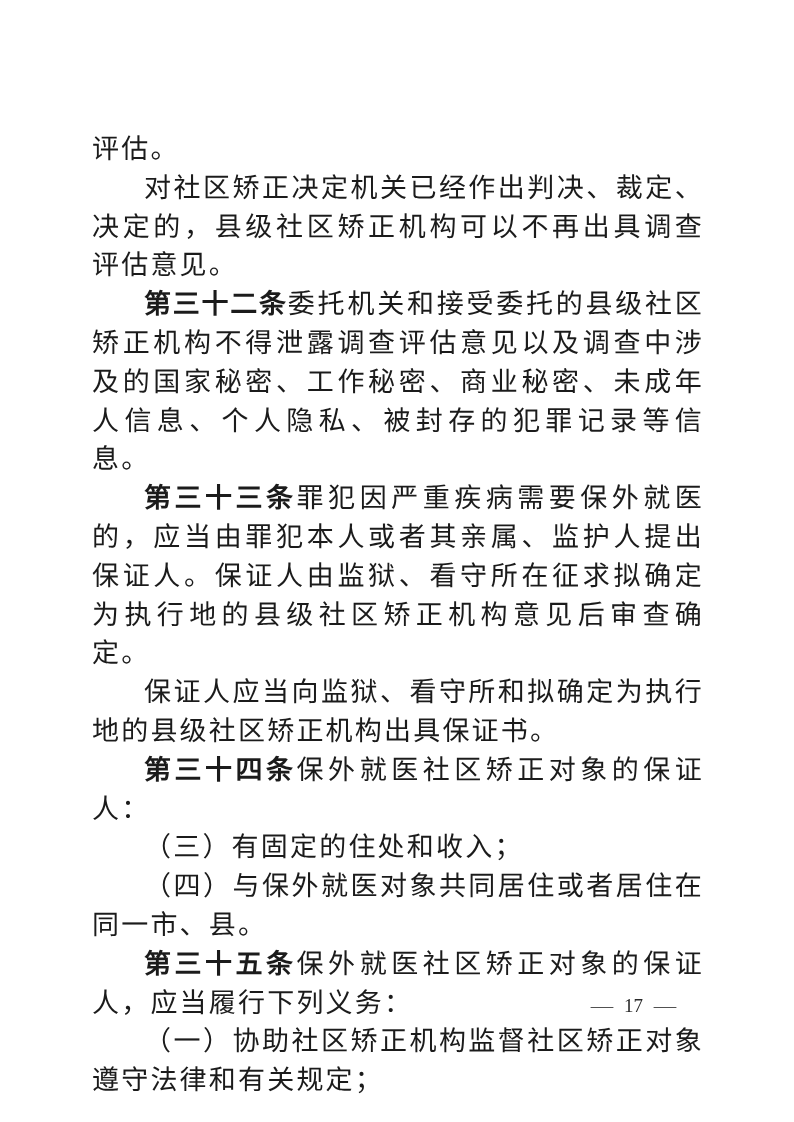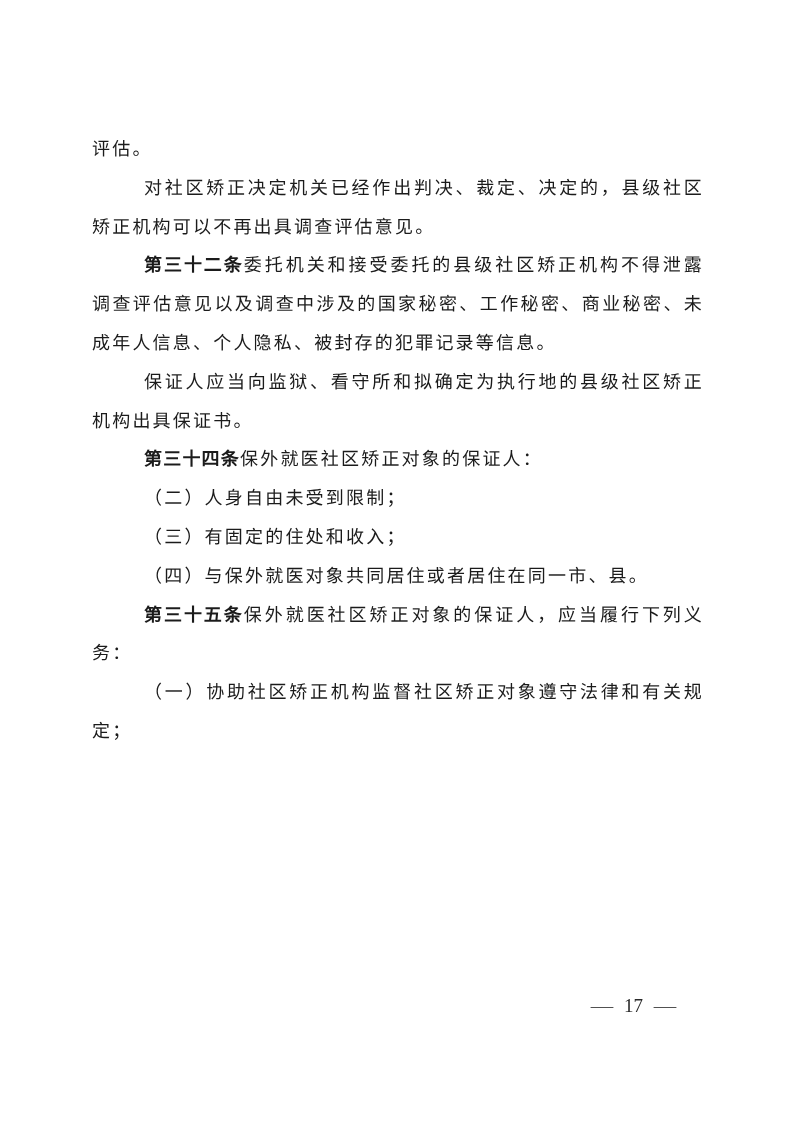--- a/index.html
+++ b/index.html
@@ -15,21 +15,21 @@
     background: #ffffff;
     overflow: hidden;
     font-family: "Liberation Serif", "DejaVu Serif", serif;
     color: #1b1b1b;
   }
   .content {
     position: absolute;
     left: 92px;
     top: 130px;
     width: 612px;
-    font-size: 18px;
+    font-size: 27px;
     line-height: 38.8px;
     letter-spacing: 2.2px;
     text-align: justify;
     text-justify: inter-ideograph;
   }
   .content p {
     margin: 0;
     padding: 0;
     text-indent: 52px;
   }
@@ -68,28 +68,28 @@
 <div class="page">
 
   <div class="content">
 
     <p class="cont">评估。</p>
 
     <p>对社区矫正决定机关已经作出判决、裁定、决定的，县级社区矫正机构可以不再出具调查评估意见。</p>
 
     <p><span class="art-num">第三十二条</span><span>委托机关和接受委托的县级社区矫正机构不得泄露调查评估意见以及调查中涉及的国家秘密、工作秘密、商业秘密、未成年人信息、个人隐私、被封存的犯罪记录等信息。</span></p>
 
+    <p><span class="art-num">第三十三条</span><span>罪犯因严重疾病需要保外就医的，应当由罪犯本人或者其亲属、监护人提出保证人。保证人由监狱、看守所在征求拟确定为执行地的县级社区矫正机构意见后审查确定。</span></p>
 
 
     <p>保证人应当向监狱、看守所和拟确定为执行地的县级社区矫正机构出具保证书。</p>
 
     <p><span class="art-num">第三十四条</span><span>保外就医社区矫正对象的保证人：</span></p>
 
 
-    <p>（二）人身自由未受到限制；</p>
 
     <p>（三）有固定的住处和收入；</p>
 
     <p>（四）与保外就医对象共同居住或者居住在同一市、县。</p>
 
     <p><span class="art-num">第三十五条</span><span>保外就医社区矫正对象的保证人，应当履行下列义务：</span></p>
 
     <p>（一）协助社区矫正机构监督社区矫正对象遵守法律和有关规定；</p>
 
   </div>

